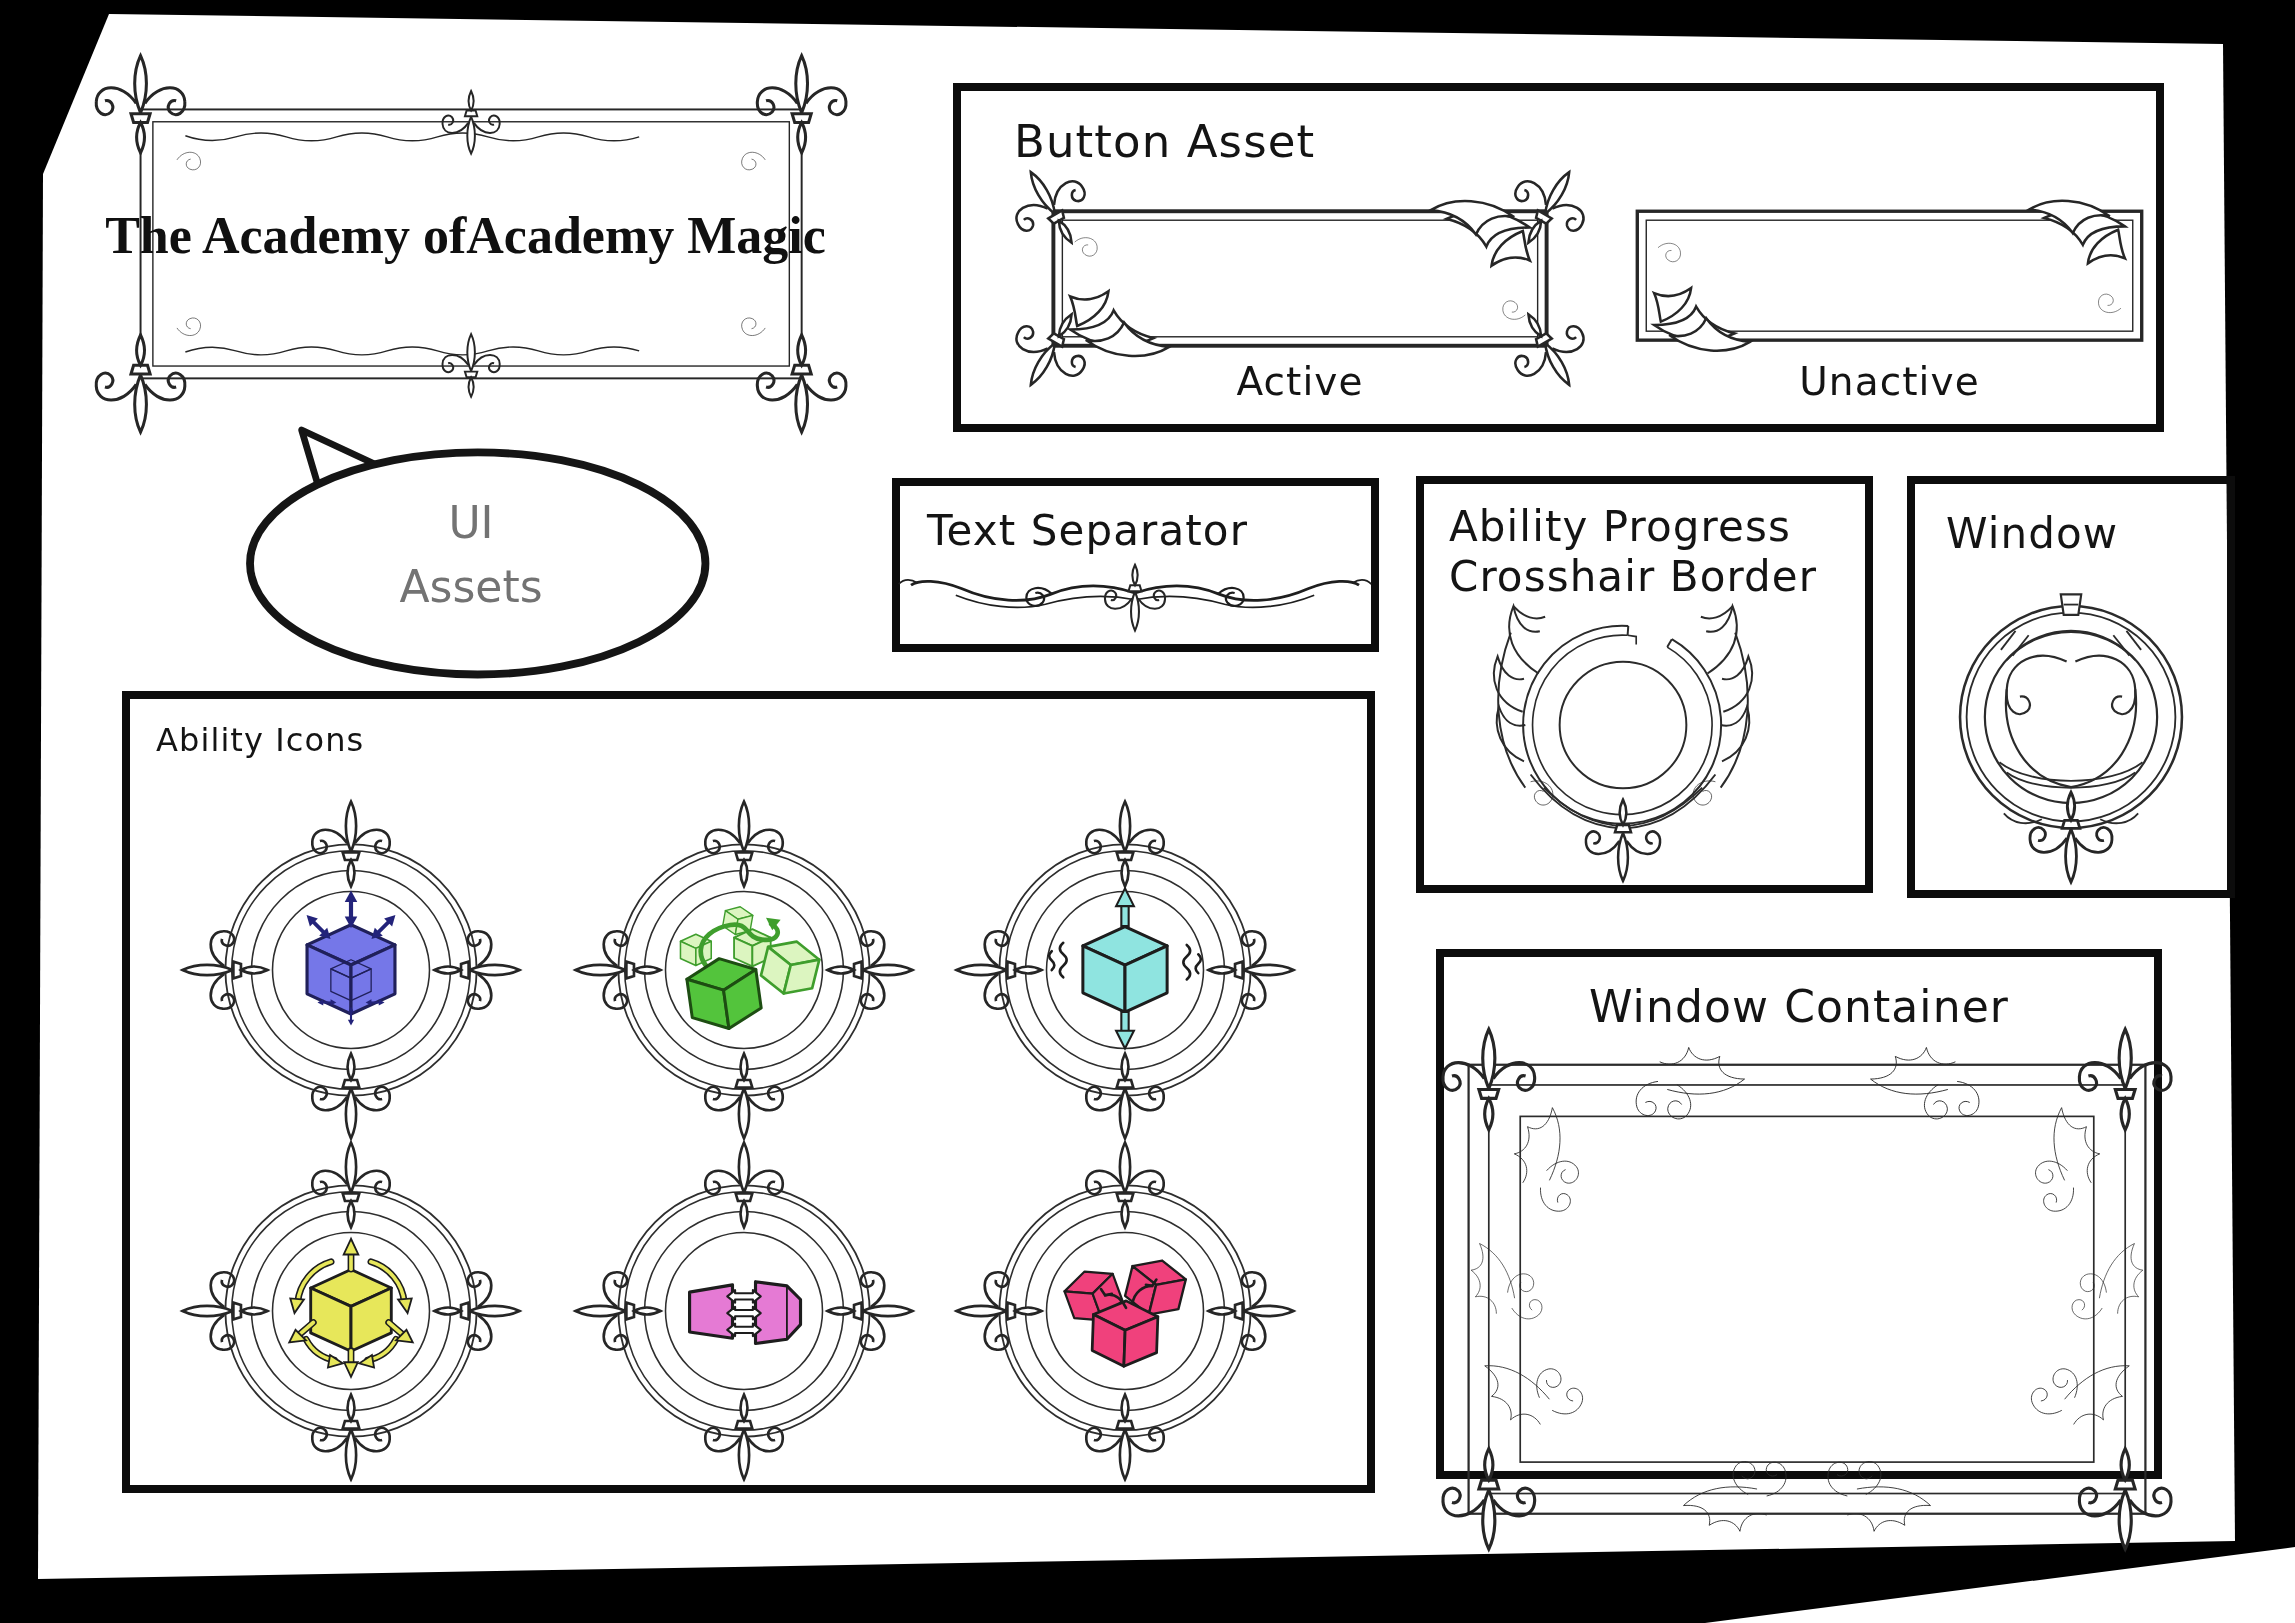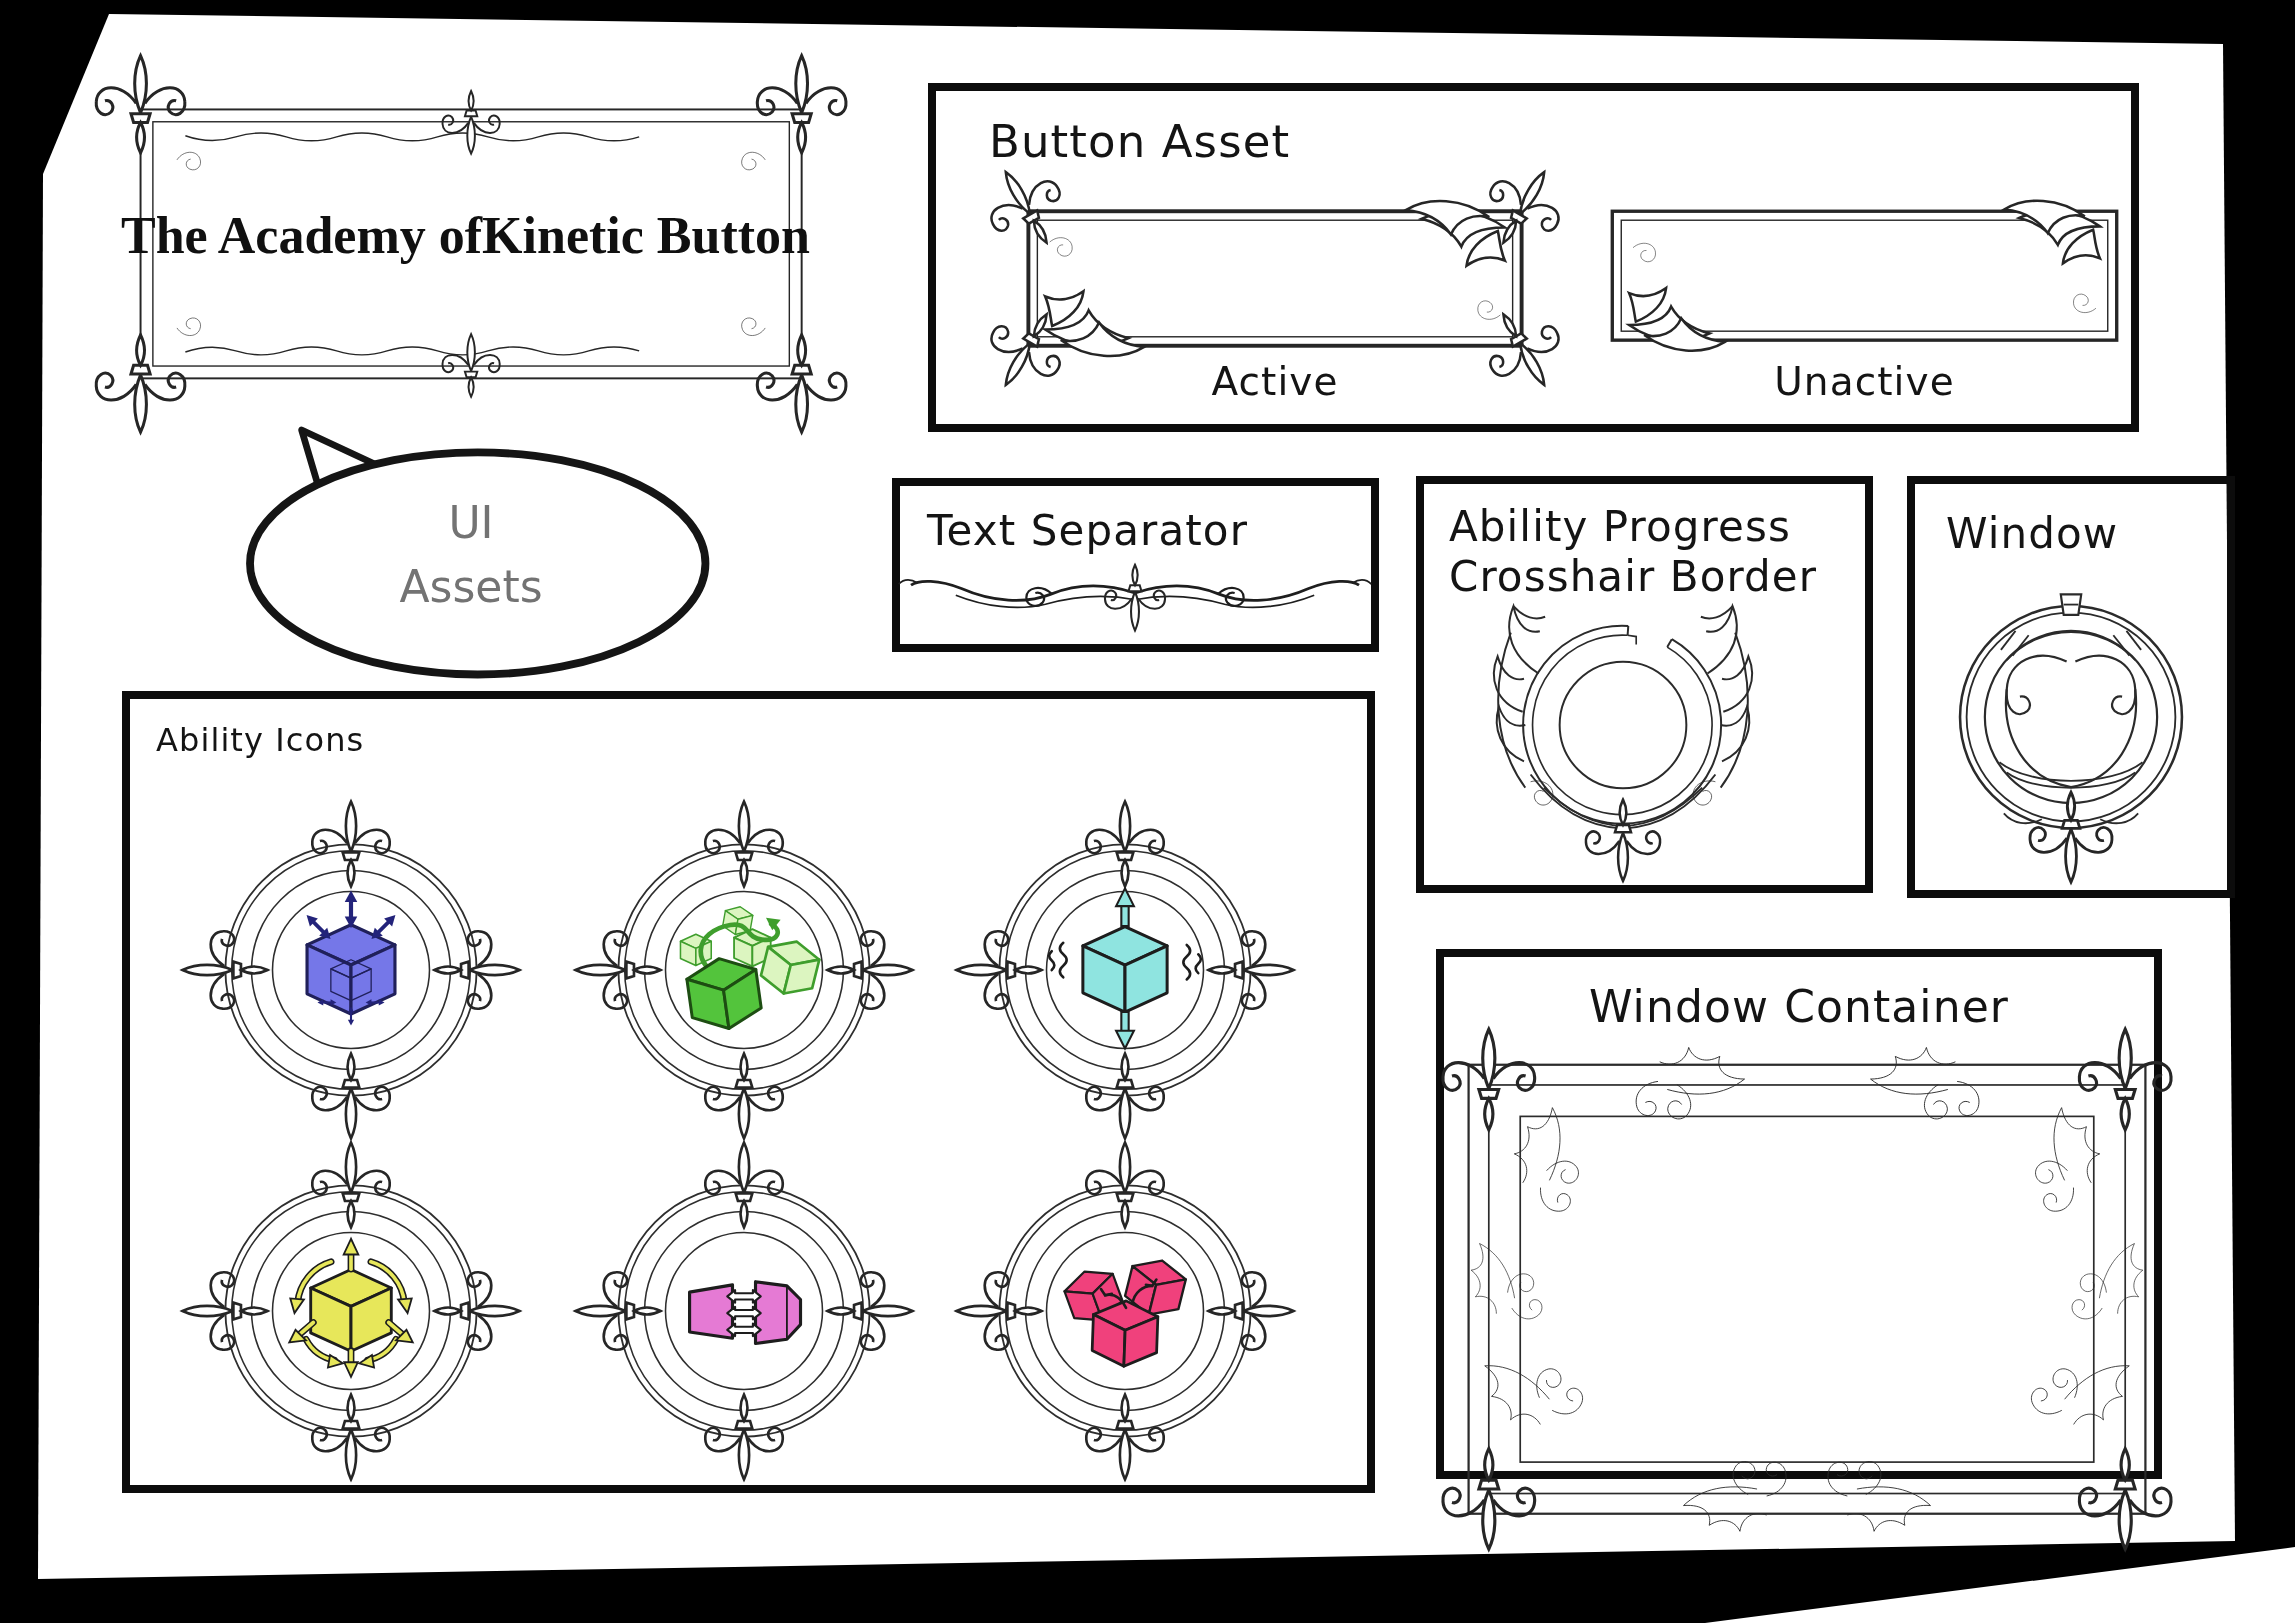--- a/index.html
+++ b/index.html
@@ -101,33 +101,33 @@
     <use href="#curl" transform="translate(1265,555) scale(-1,-1) rotate(-15)"></use>
     <use href="#fleur" transform="translate(150,165) scale(1.55)"></use>
     <use href="#fleur" transform="translate(1330,165) scale(1.55)"></use>
     <use href="#fleur" transform="translate(150,645) rotate(180) scale(1.55)"></use>
     <use href="#fleur" transform="translate(1330,645) rotate(180) scale(1.55)"></use>
     <use href="#fleur" transform="translate(740,182) rotate(180)"></use>
     <use href="#fleur" transform="translate(740,628)"></use>
   </svg>
   <div class="title-text">
     <div>The Academy of</div>
-    <div>Kinetic Button</div>
+    <div>Academy Magic</div>
   </div>
 
   <svg class="abs" style="left:213px;top:423px" width="516" height="264" viewBox="0 0 920 470">
     <path d="M158,12 L196,140 L338,96 Z" fill="#fff" stroke="#151515" stroke-width="12" stroke-linejoin="round"></path>
     <ellipse cx="472" cy="250" rx="406" ry="198" fill="#fff" stroke="#151515" stroke-width="14"></ellipse>
   </svg>
   <div class="bubble-text">
     <div>UI</div>
     <div>Assets</div>
   </div>
 
-  <section class="panel" style="left:928px;top:83px;width:1211px;height:349px;">
+  <section class="panel" style="left:953px;top:83px;width:1211px;height:349px;">
     <div class="h" style="left:53px;top:23.6px;font-size:45px;">Button Asset</div>
 
     <div class="btn" style="left:53px;top:67px;width:572px;height:241px;">
       <svg width="572" height="241" viewBox="0 0 1020 430" fill="none" stroke="#262626">
         <rect x="70" y="95" width="880" height="240" stroke-width="7"></rect>
         <rect x="86" y="111" width="848" height="208" stroke-width="2.5"></rect>
         <use href="#leaves" transform="translate(920,124) scale(-1.55,1.55)"></use>
         <use href="#leaves" transform="translate(100,306) scale(1.55,-1.55)"></use>
         <use href="#curl" transform="translate(108,150)"></use>
         <use href="#curl" transform="translate(912,280) scale(-1,-1)"></use>

